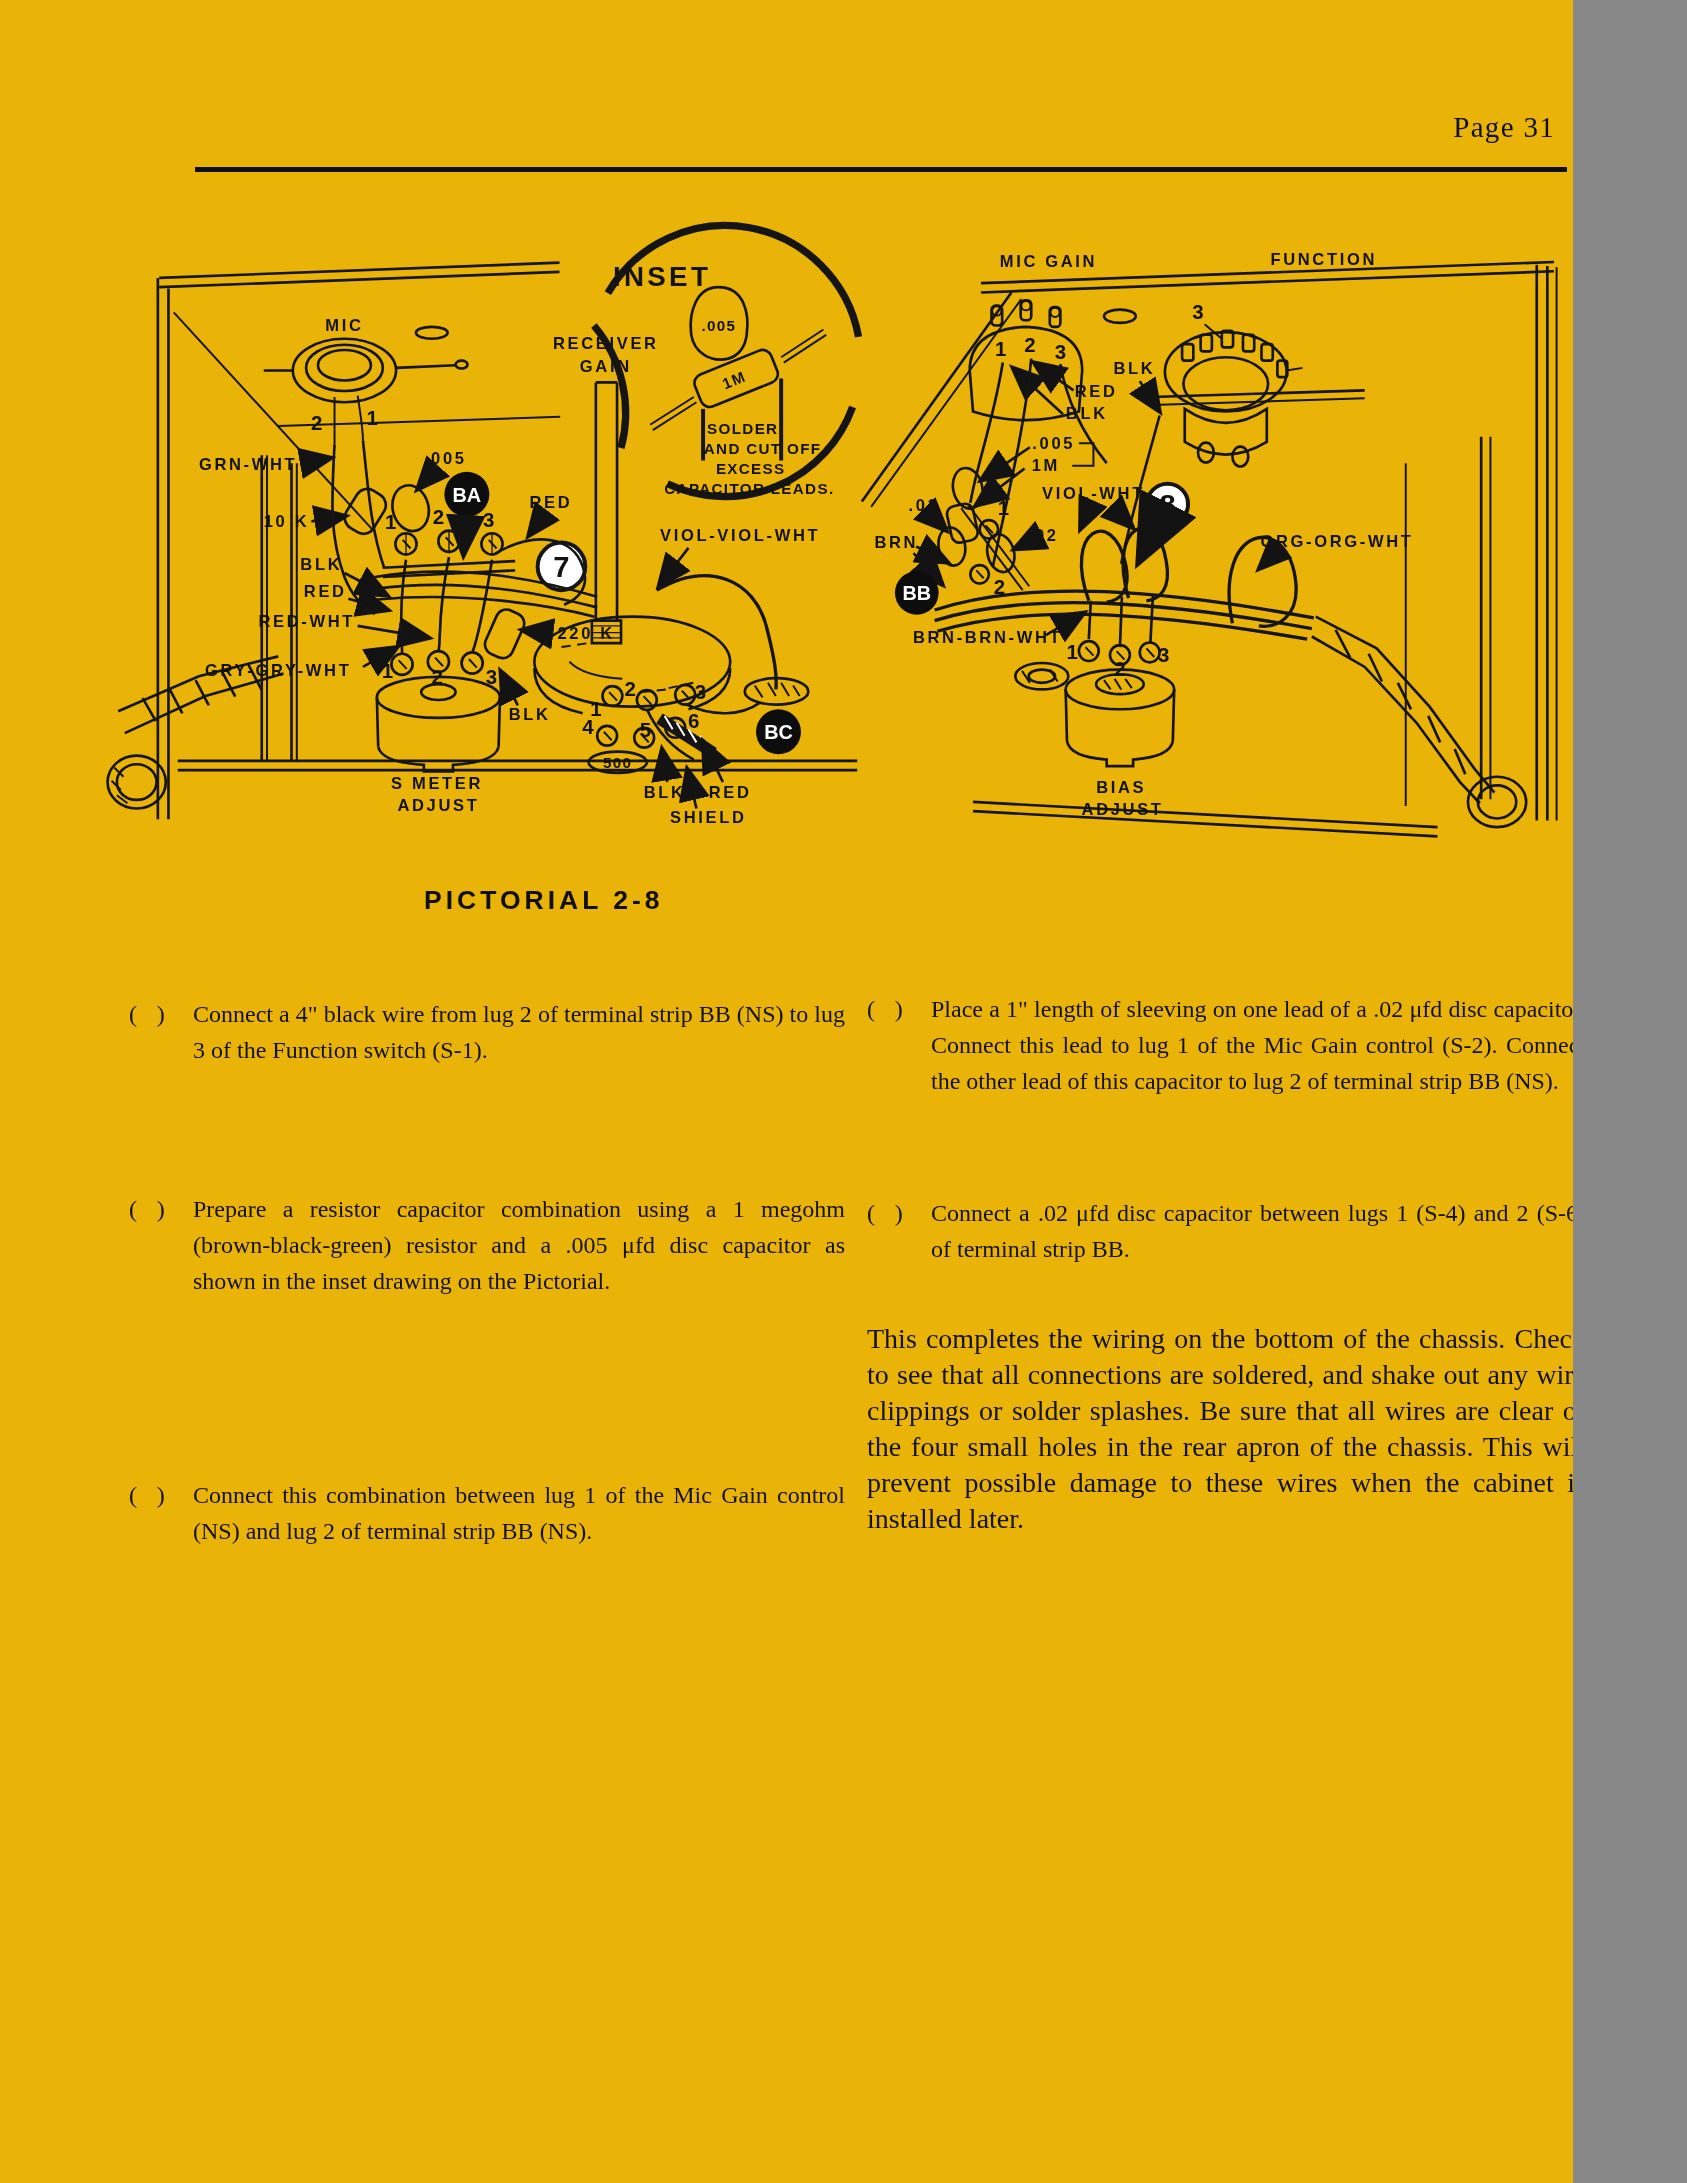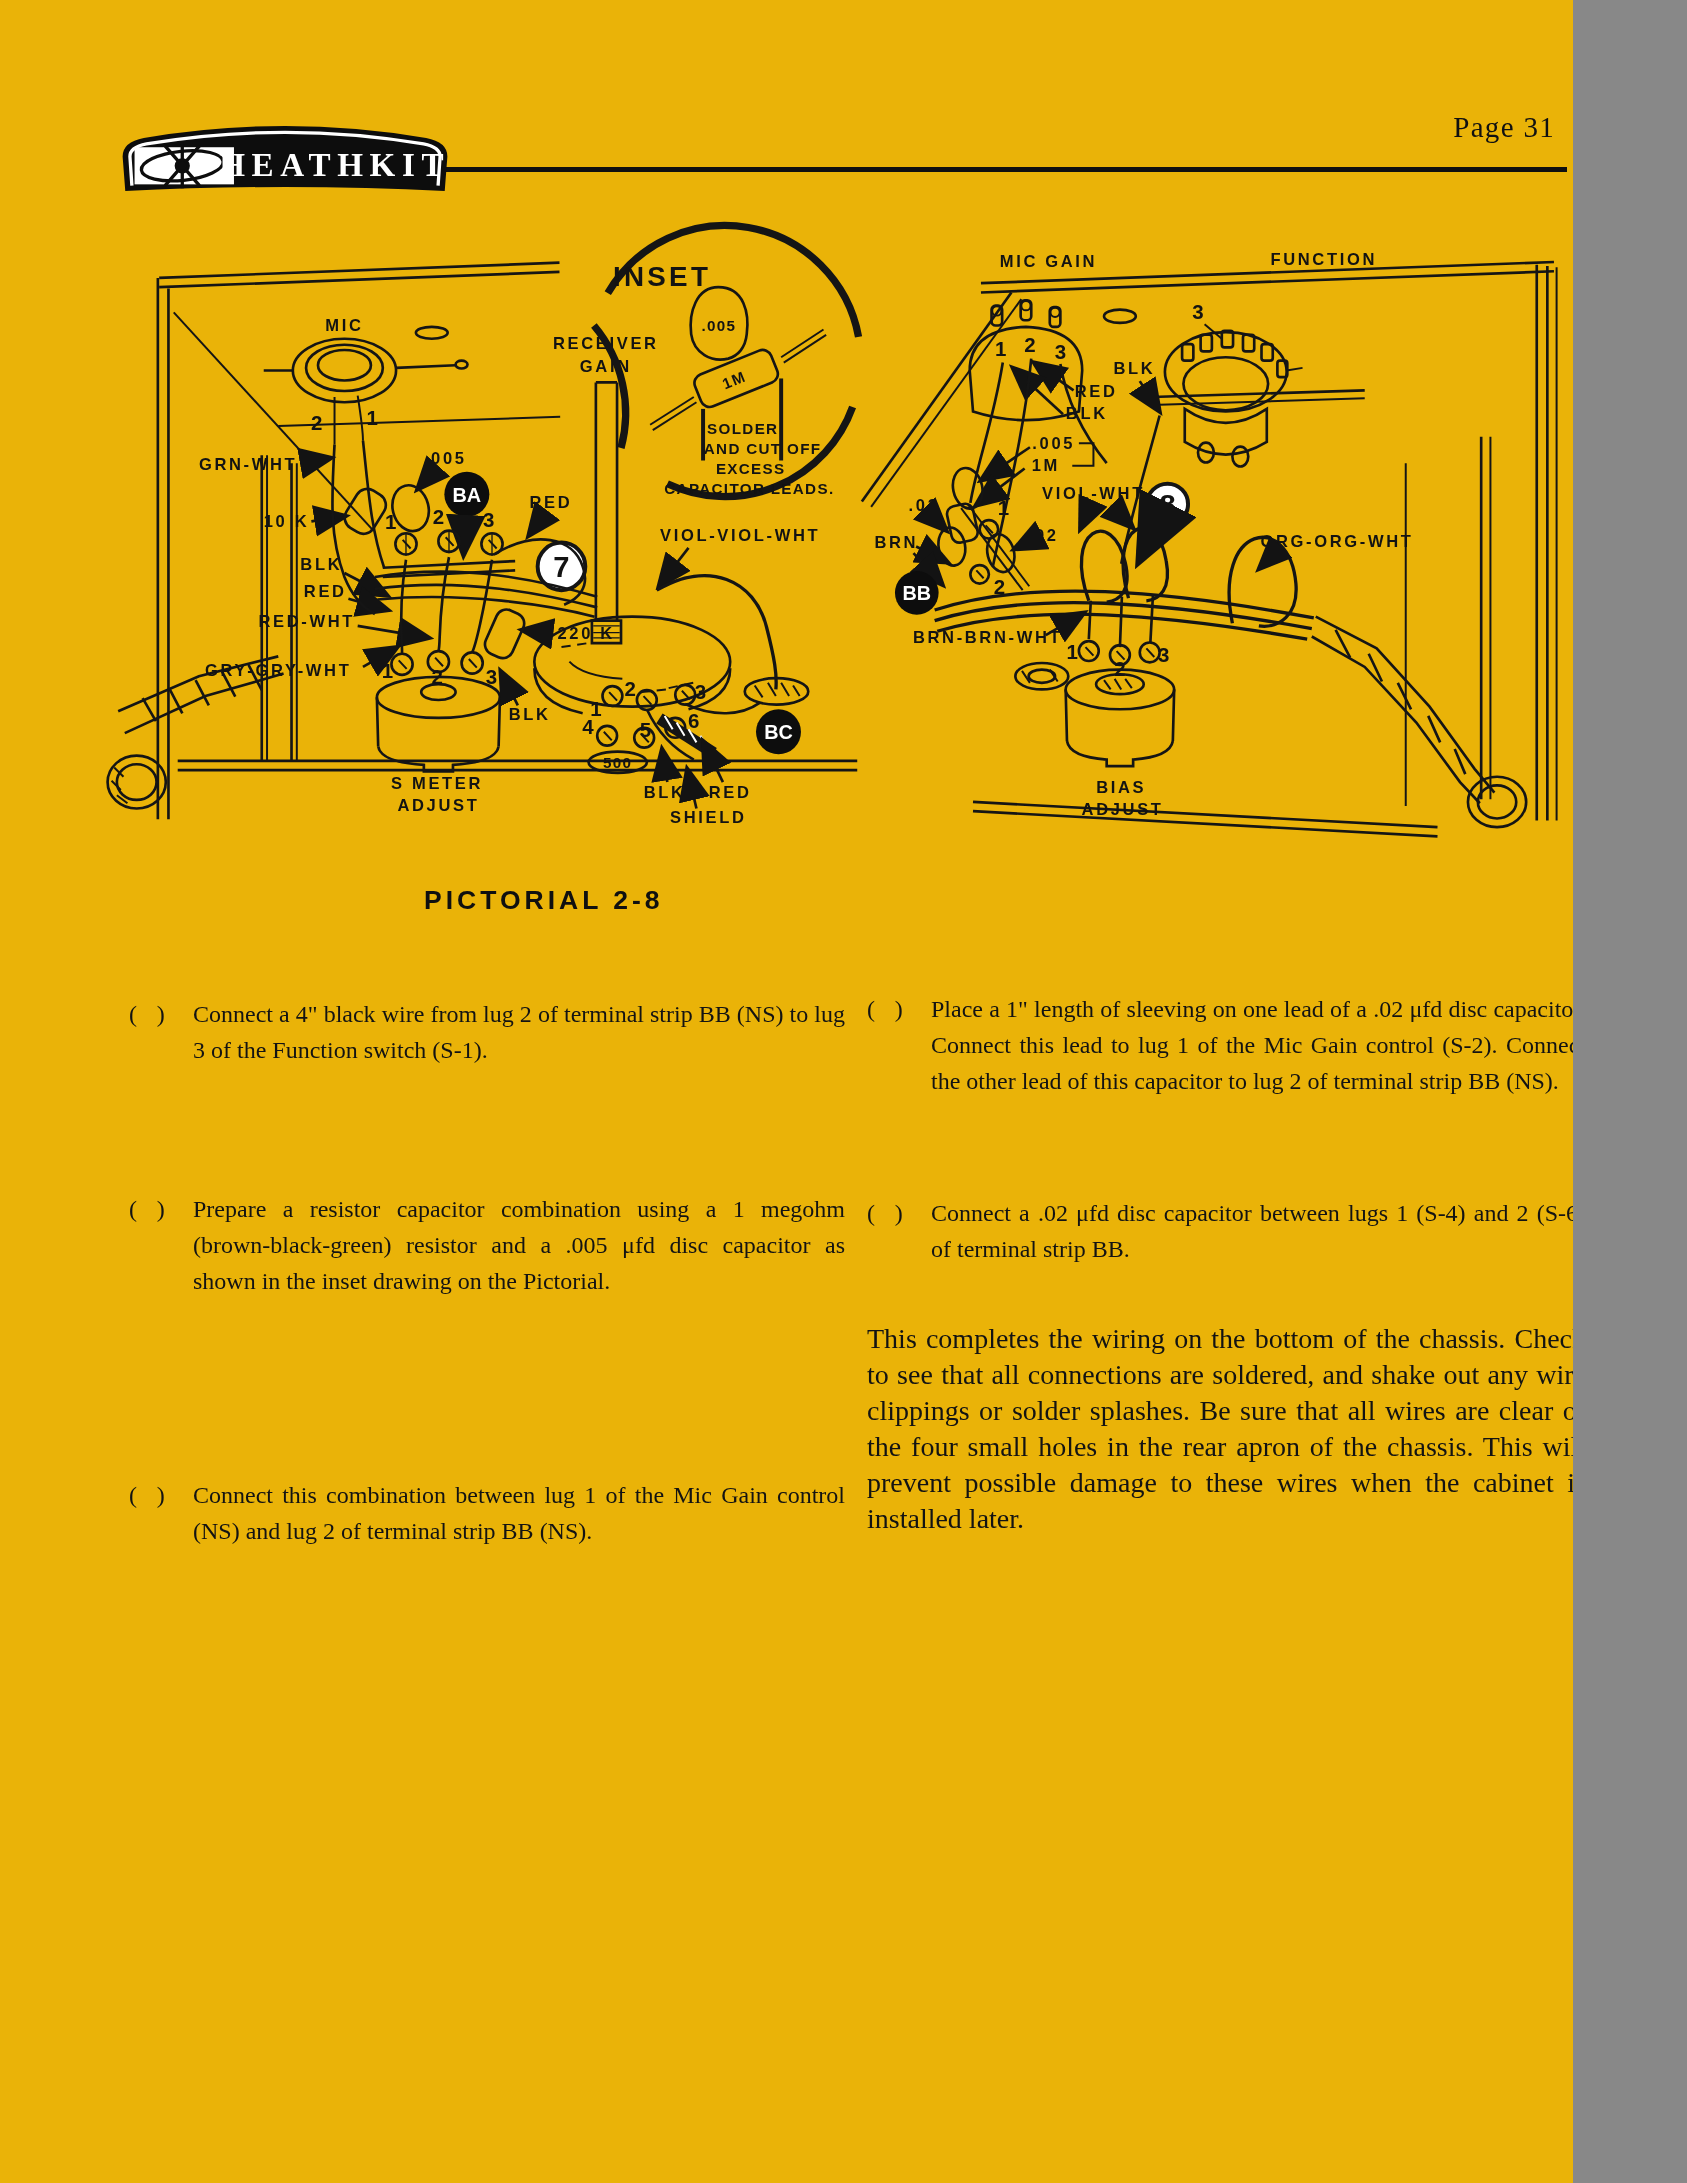--- a/index.html
+++ b/index.html
@@ -27,33 +27,20 @@
   .logotext{font-family:"Liberation Serif", serif;font-weight:bold;font-size:50px;letter-spacing:10px;fill:#fff;}
 </style>
 </head>
 <body>
 
 <div class="page">
 
   <div class="pageno">Page 31</div>
   <div class="toprule"></div>
 
-  <div class="logo-wrap">
-    <svg width="338" height="73" viewBox="0 0 510 110">
-      <path d="M14,104 L10,52 Q10,30 42,24 Q255,-12 468,24 Q500,30 500,52 L496,104 Q380,98 255,98 Q130,98 14,104 Z" fill="#0d0d0d"></path>
-      <path d="M24,96 L21,52 Q21,38 46,33 Q255,-2 464,33 Q489,38 489,52 L486,96" fill="none" stroke="#ffffff" stroke-width="5"></path>
-      <rect x="28" y="38" width="150" height="56" fill="#ffffff"></rect>
-      <g stroke="#0d0d0d" fill="none" stroke-width="5">
-        <ellipse cx="100" cy="66" rx="62" ry="22" transform="rotate(-6 100 66)"></ellipse>
-        <path d="M100,30 L100,100 M74,36 L126,96 M126,36 L74,96"></path>
-        <circle cx="100" cy="66" r="9" fill="#0d0d0d"></circle>
-      </g>
-      <text class="logotext" x="330" y="82" text-anchor="middle">HEATHKIT</text>
-    </svg>
-  </div>
 
   <svg class="diagram" width="1688" height="880" viewBox="0 0 2550 1330">
     <defs>
       <marker id="ah" markerWidth="14" markerHeight="12" refX="12" refY="6" orient="auto">
         <path d="M0,0 L14,6 L0,12 Z" fill="#131313"></path>
       </marker>
     </defs>
 
     <g stroke="#151515" fill="none" stroke-width="4">
       <path d="M240,420 L845,397"></path>

